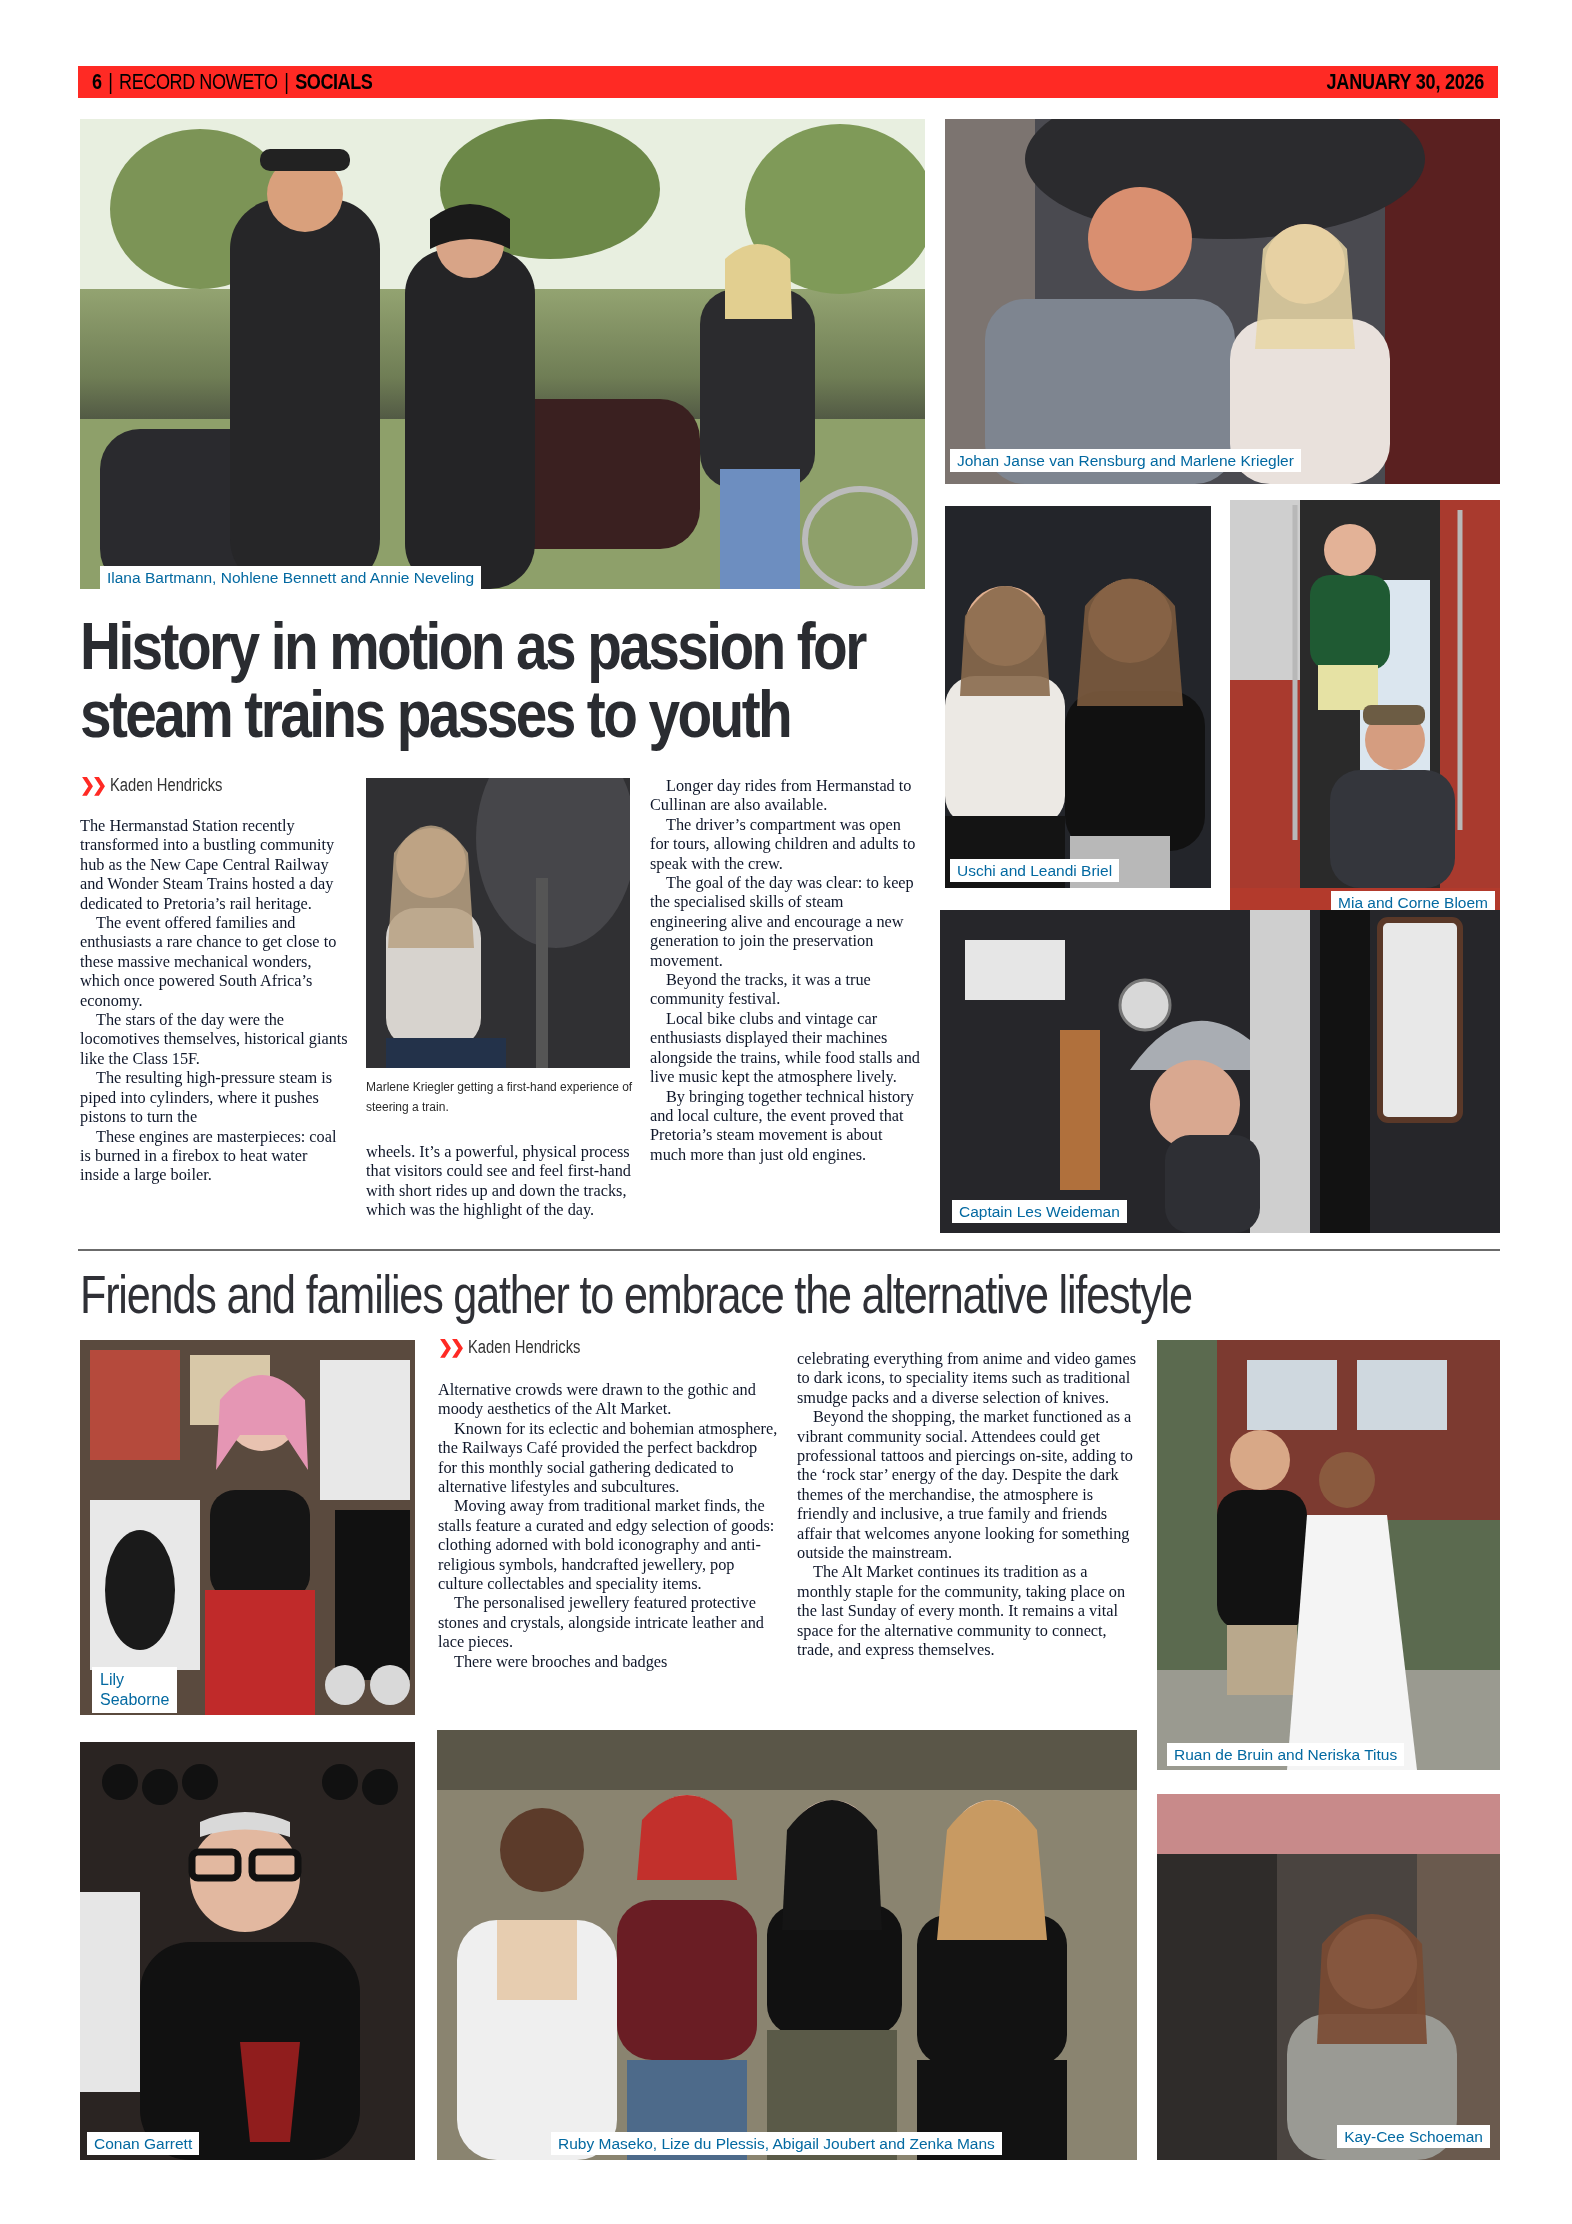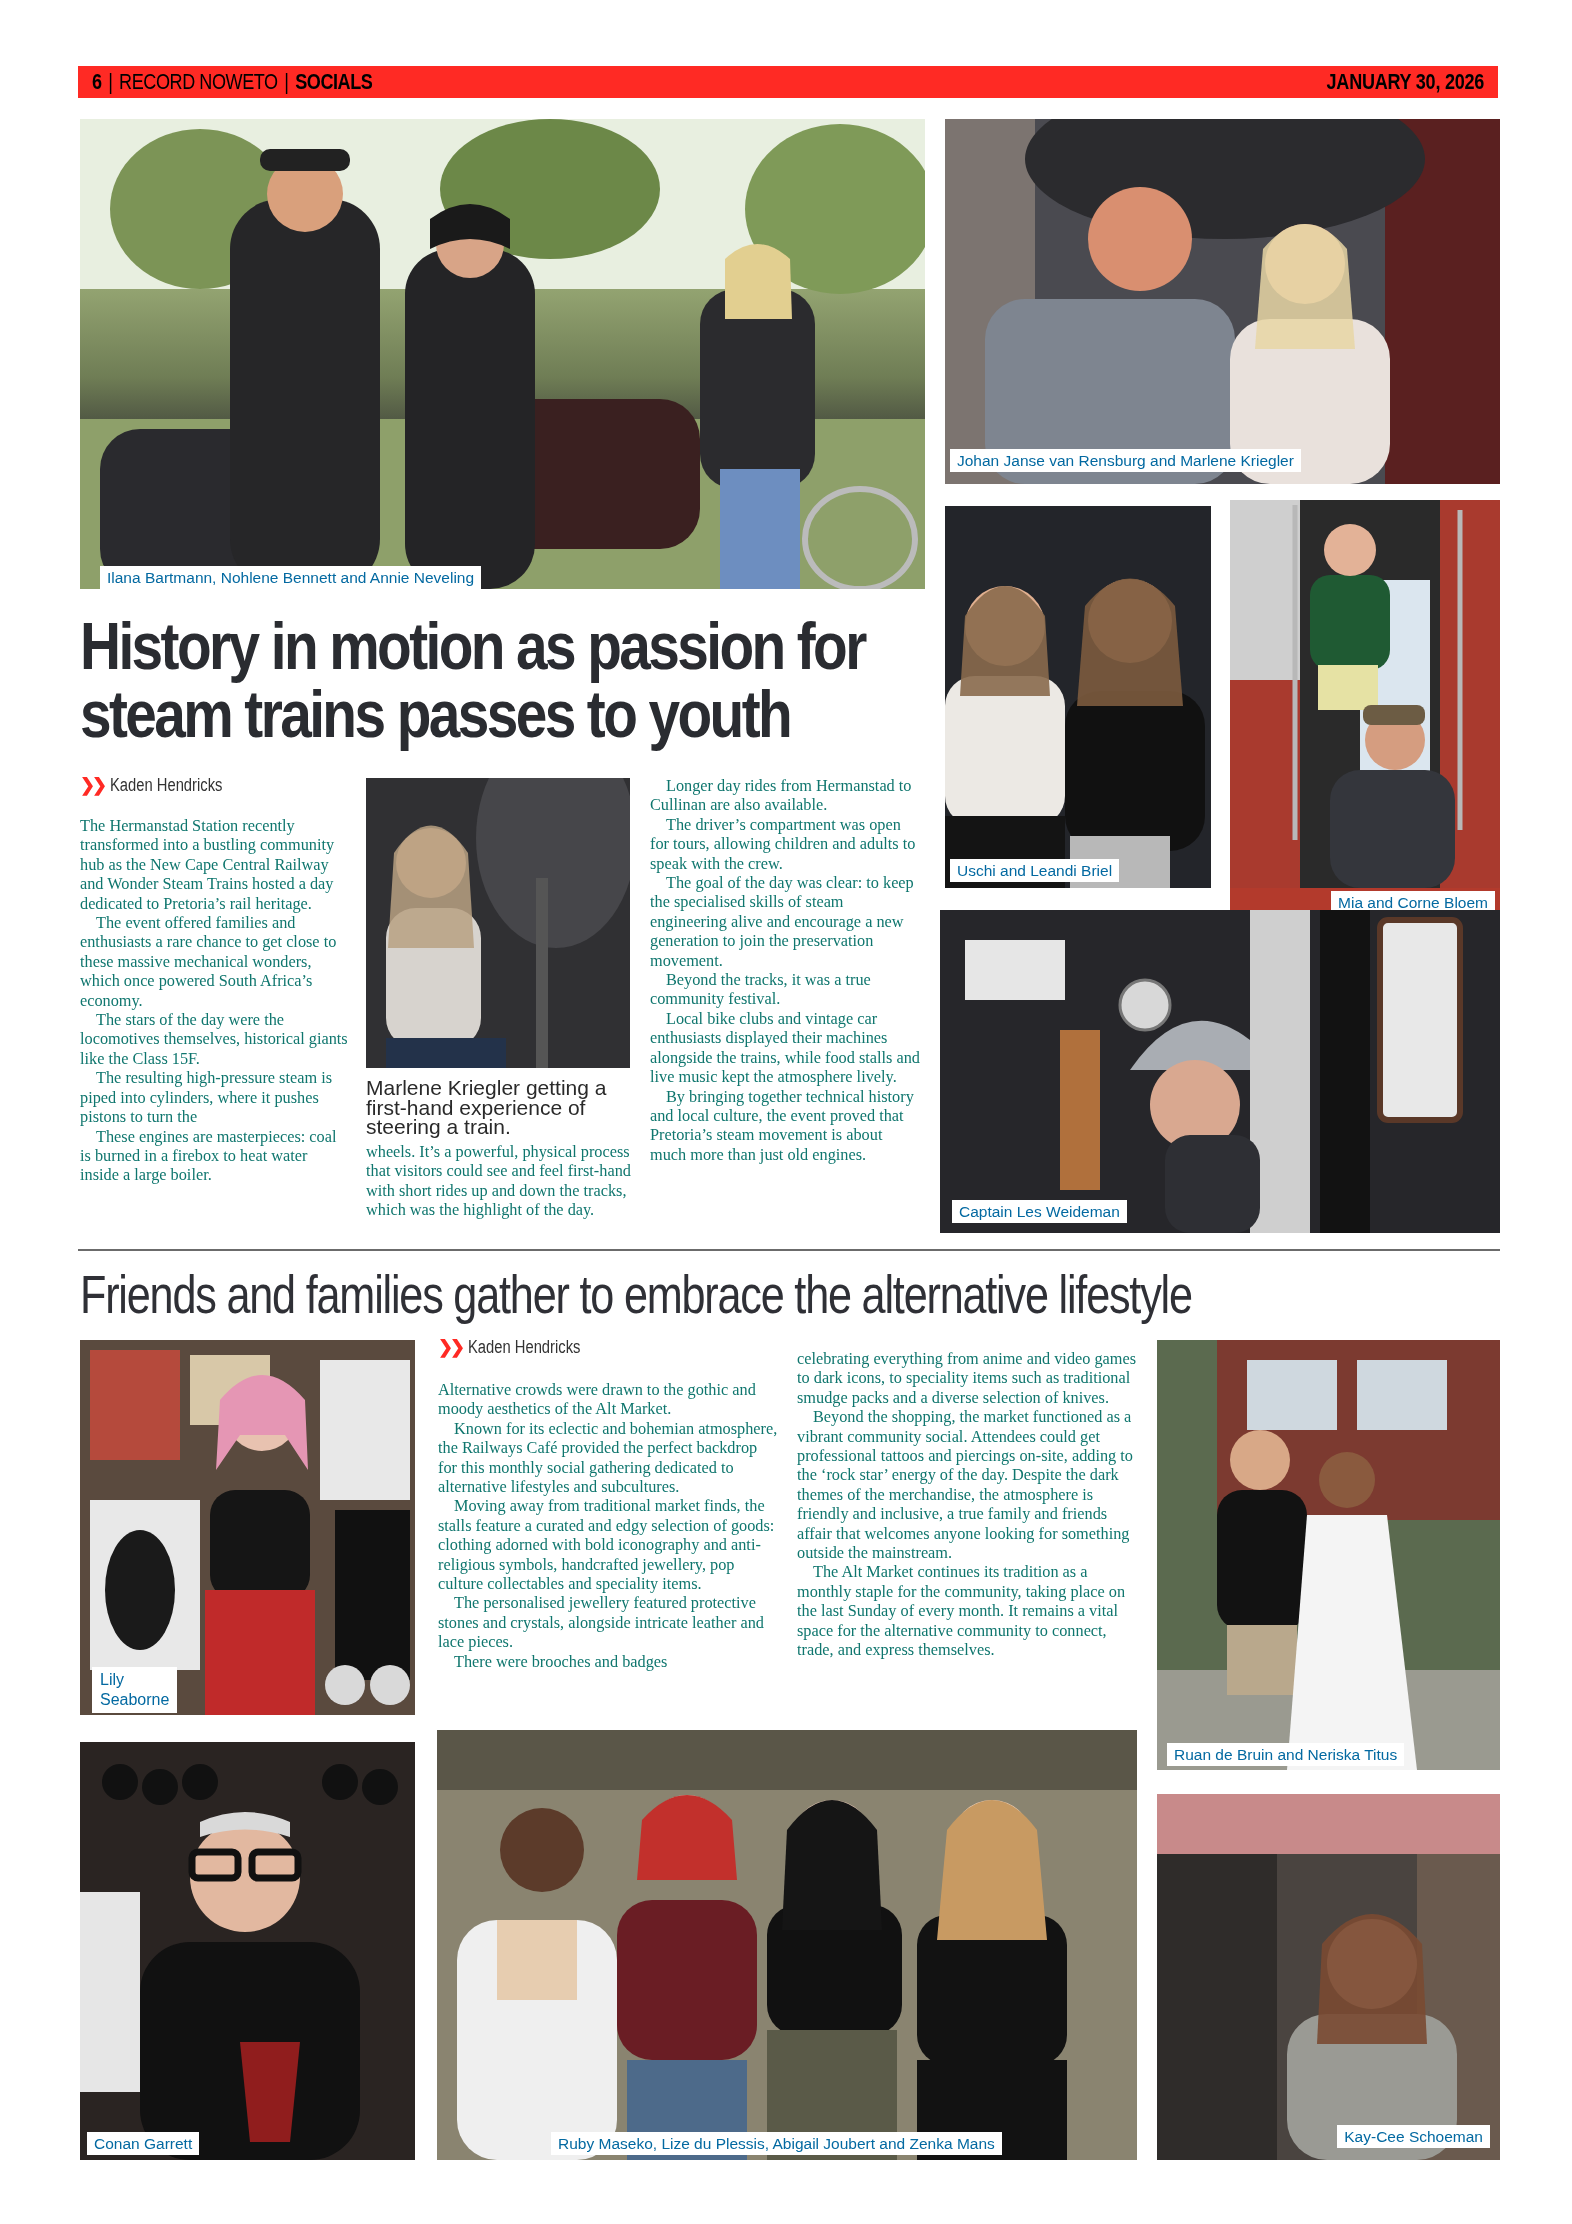--- a/index.html
+++ b/index.html
@@ -28,25 +28,25 @@
     .hl1 .line { display: block; transform: scaleX(0.86); transform-origin: left center; white-space: nowrap; }
     .hl2 { left: 80px; top: 1262px; width: 1420px; font-family: "Liberation Sans", sans-serif; font-size: 54px; line-height: 64px;
       color: #2f3036; letter-spacing: -1.5px; white-space: nowrap; }
     .hl2 span { display: inline-block; transform: scaleX(0.80); transform-origin: left center; }
 
     .rule { left: 78px; top: 1249px; width: 1422px; height: 2px; background: #6b6b6b; }
 
     .byline { font-family: "Liberation Sans", sans-serif; font-size: 18px; color: #333; white-space: nowrap; }
     .byline .chev { color: #ff2a24; font-weight: bold; margin-right: 6px; letter-spacing: -3px; }
 
-    .body { font-size: 16.3px; line-height: 19.4px; color: #0f766e; }
+    .body { font-size: 16.3px; line-height: 19.4px; color: #0f172a; }
     .body p { margin: 0; text-indent: 16px; }
     .body p.noind { text-indent: 0; }
 
-    .imgcap { font-family: "Liberation Sans", sans-serif; font-size: 21px; line-height: 19.5px; color: #2a2a2a; }
+    .imgcap { font-family: "Liberation Sans", sans-serif; font-size: 12px; line-height: 19.5px; color: #2a2a2a; }
   </style>
 </head>
 <body>
 
 <div class="abs topbar">
   <div class="left">
     <span class="cond">
       <b>6</b><span class="sep">|</span><span>RECORD NOWETO</span><span class="sep">|</span><b>SOCIALS</b>
     </span>
   </div>

